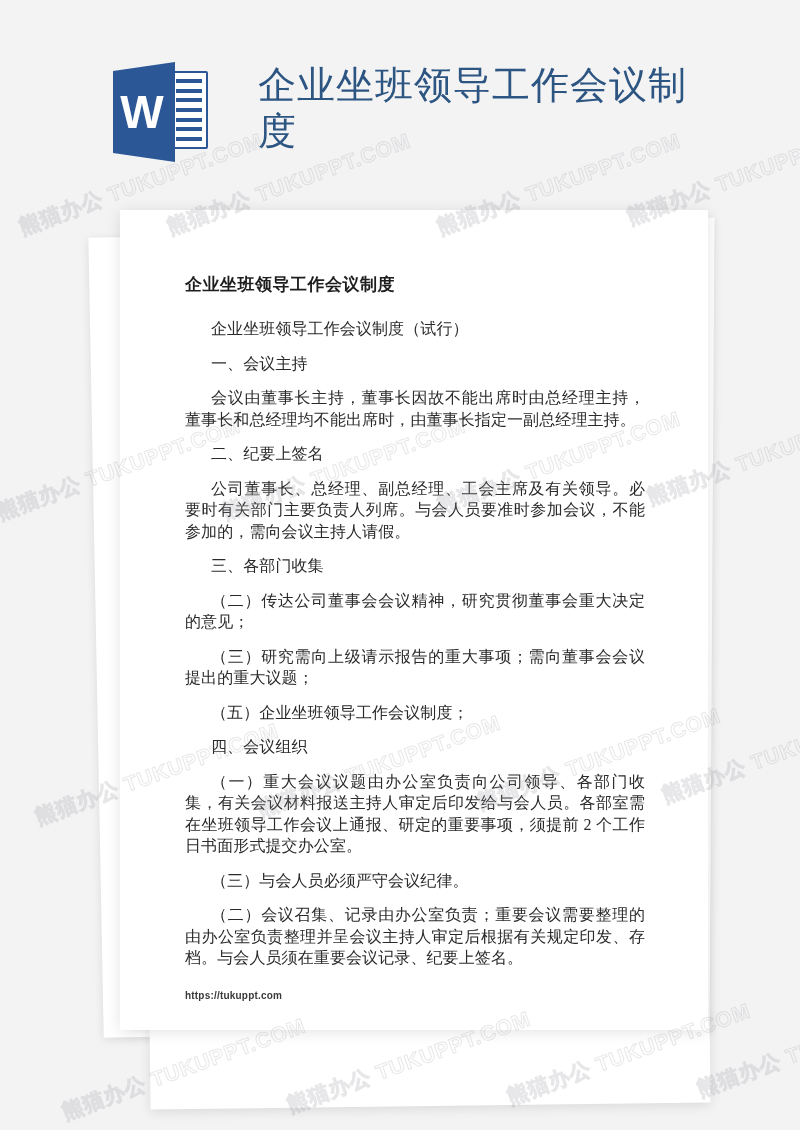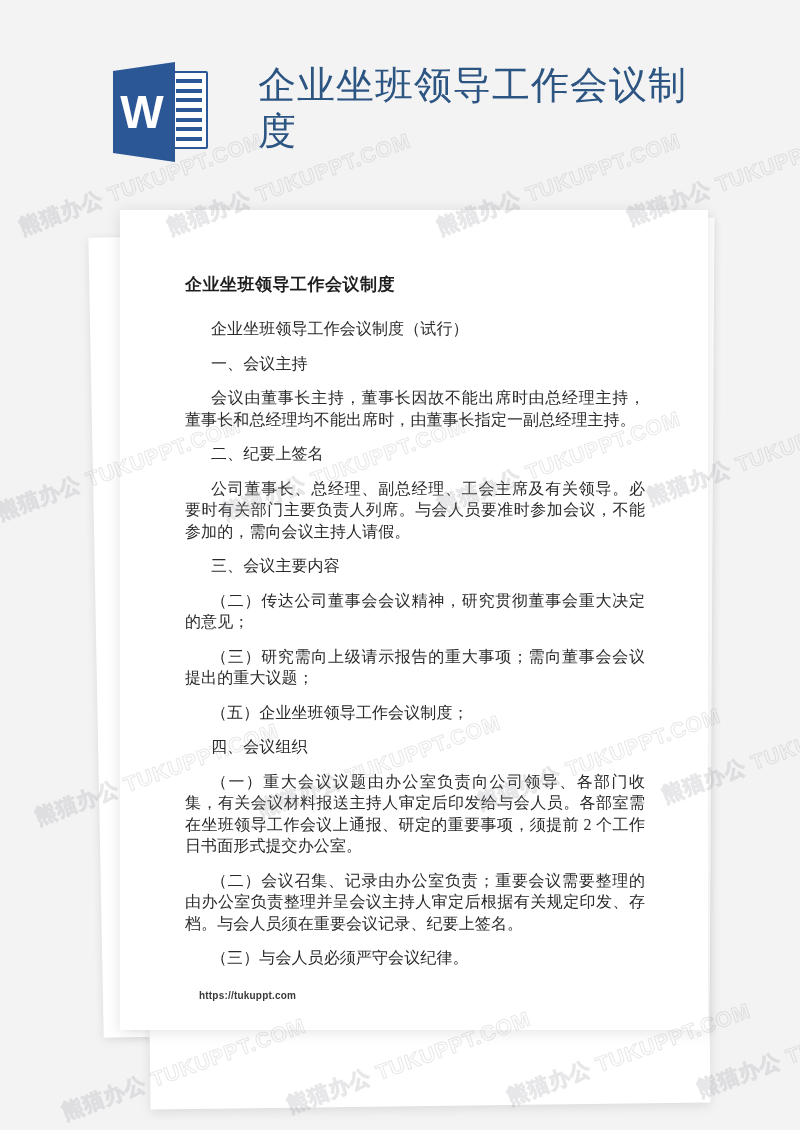--- a/index.html
+++ b/index.html
@@ -178,21 +178,21 @@
     font-size: 16px;
     line-height: 21.5px;
     margin-bottom: 13px;
     text-align: justify;
     letter-spacing: .1px;
   }
   .para.indent-2 { text-indent: 26px; }
 
   #doc-footer-url {
     position: absolute;
-    left: 79px;
+    left: 65px;
     top: 780px;
     font-family: "Liberation Sans", sans-serif;
     font-size: 10px;
     font-weight: 700;
     color: #3a3a3a;
     letter-spacing: .2px;
   }
 </style>
 </head>
 <body>
@@ -204,28 +204,28 @@
 
   <div class="sheet" id="sheet-main">
     <div id="doc-body">
       <div id="doc-heading">企业坐班领导工作会议制度</div>
       <div id="doc-paragraphs">
           <div class="para indent-2">企业坐班领导工作会议制度（试行）</div>
           <div class="para indent-2">一、会议主持</div>
           <div class="para indent-2">会议由董事长主持，董事长因故不能出席时由总经理主持，董事长和总经理均不能出席时，由董事长指定一副总经理主持。</div>
           <div class="para indent-2">二、纪要上签名</div>
           <div class="para indent-2">公司董事长、总经理、副总经理、工会主席及有关领导。必要时有关部门主要负责人列席。与会人员要准时参加会议，不能参加的，需向会议主持人请假。</div>
-          <div class="para indent-2">三、会议主要内容</div>
+          <div class="para indent-2">三、各部门收集</div>
           <div class="para indent-2">（二）传达公司董事会会议精神，研究贯彻董事会重大决定的意见；</div>
           <div class="para indent-2">（三）研究需向上级请示报告的重大事项；需向董事会会议提出的重大议题；</div>
           <div class="para indent-2">（五）企业坐班领导工作会议制度；</div>
           <div class="para indent-2">四、会议组织</div>
           <div class="para indent-2">（一）重大会议议题由办公室负责向公司领导、各部门收集，有关会议材料报送主持人审定后印发给与会人员。各部室需在坐班领导工作会议上通报、研定的重要事项，须提前 2 个工作日书面形式提交办公室。</div>
+          <div class="para indent-2">（三）与会人员必须严守会议纪律。</div>
           <div class="para indent-2">（二）会议召集、记录由办公室负责；重要会议需要整理的由办公室负责整理并呈会议主持人审定后根据有关规定印发、存档。与会人员须在重要会议记录、纪要上签名。</div>
-          <div class="para indent-2">（三）与会人员必须严守会议纪律。</div>
         </div>
     </div>
     <div id="doc-footer-url">https://tukuppt.com</div>
   </div>
 </div>
 
 <div id="header">
   <div id="word-icon">
     <div class="wi-page">
       <div class="wi-line"></div>

